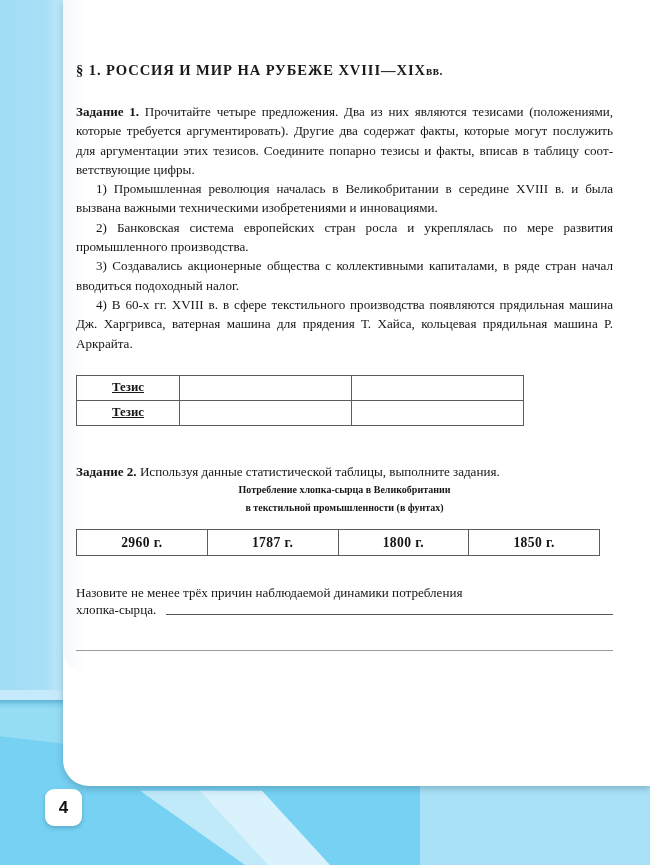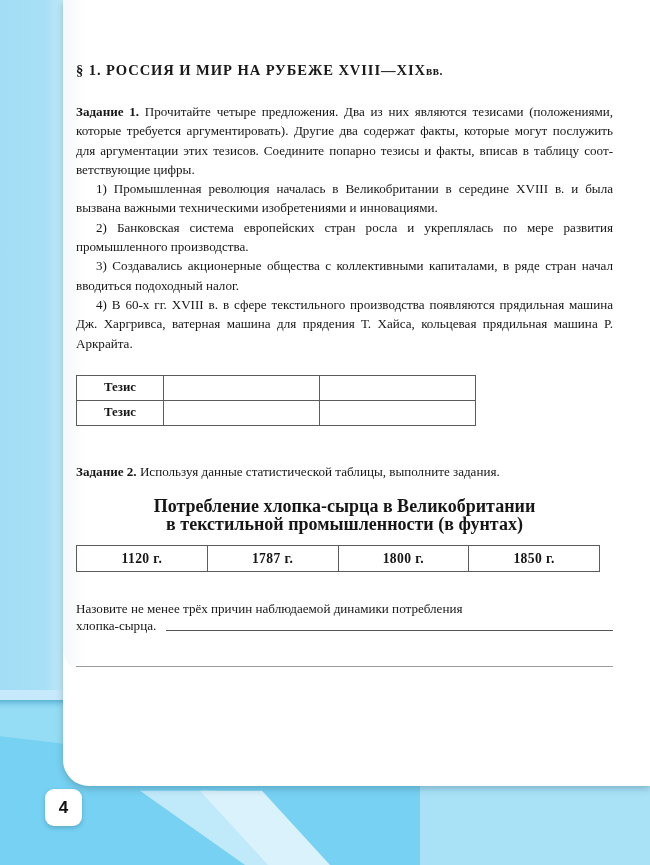--- a/index.html
+++ b/index.html
@@ -184,39 +184,40 @@
     border-collapse: collapse;
     width: 327px;
     table-layout: fixed;
   }
   .table-thesis td {
     border: 1px solid #5c5c5c;
     height: 20px;
     font-size: 12.8px;
     font-weight: bold;
     color: #161616;
-    padding: 2px 12px;
+    padding: 2px 20px;
+    text-decoration: underline;
   }
   .table-thesis td.lbl {
     width: 62px;
     text-align: center;
   }
   .table-thesis td.blank {
     width: 131px;
   }
 
   
   p.task2 {
     margin-top: 36px;
   }
 
   .stat-title {
-    margin-top: 16px;
+    margin-top: 0;
     text-align: center;
-    font-size: 18px;
+    font-size: 10px;
     font-weight: bold;
     line-height: 18px;
     color: #161616;
   }
 
   .table-stats {
     margin-top: 12px;
     border-collapse: collapse;
     width: 524px;
     table-layout: fixed;
@@ -346,21 +347,21 @@
         <p class="body task2"><span class="lead">Задание 2.</span><span> Используя данные статистической таблицы, выполните за­дания.</span></p>
 
         <div class="stat-title">
           <div>Потребление хлопка-сырца в Великобритании</div>
           <div>в текстильной промышленности (в фунтах)</div>
         </div>
 
         <table class="table-stats">
           <tbody>
             <tr class="years">
-              <td>1120 г.</td>
+              <td>2960 г.</td>
               <td>1787 г.</td>
               <td>1800 г.</td>
               <td>1850 г.</td>
             </tr>
           </tbody>
         </table>
 
         <p class="body question">Назовите не менее трёх причин наблюдаемой динамики потребления</p>
         <div class="q-tail">
           <span class="q-tail-text">хлопка-сырца.</span>

